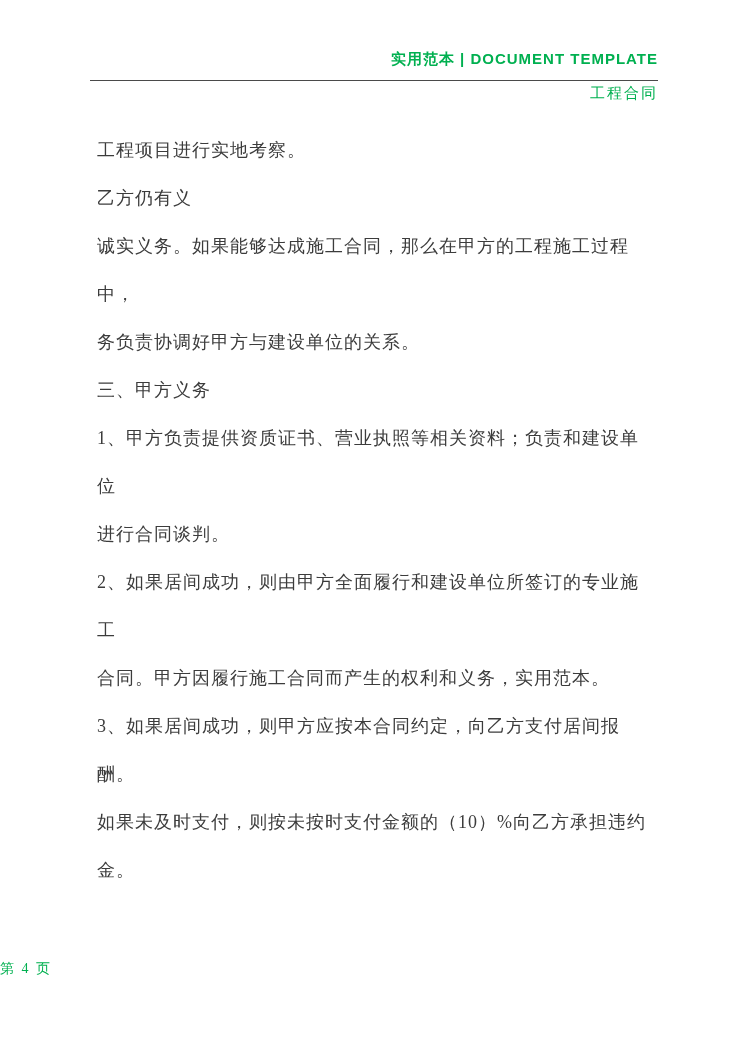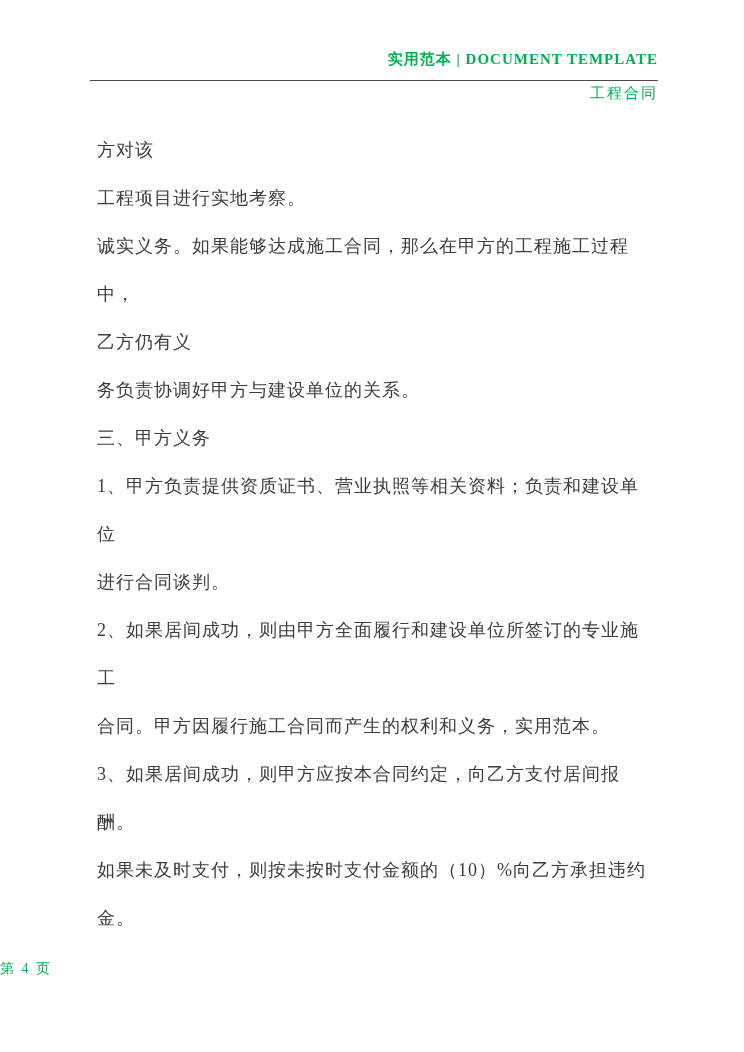--- a/index.html
+++ b/index.html
@@ -17,21 +17,21 @@
   }
   .header-band {
     position: absolute;
     top: 50px;
     left: 90px;
     right: 86px;
     text-align: right;
   }
   .header-brand {
     display: block;
-    font-family: Liberation Serif, serif;
+    font-family: Liberation Sans, sans-serif;
     font-size: 15px;
     font-weight: bold;
     letter-spacing: 1px;
     color: #00b050;
     white-space: pre;
   }
   .header-rule {
     margin-top: 11px;
     border-bottom: 1px solid #4a4a4a;
     height: 0;
@@ -76,24 +76,23 @@
 
 <div class="page">
 
   <div class="header-band">
     <span class="header-brand">实用范本 | DOCUMENT TEMPLATE</span>
     <div class="header-rule"></div>
     <span class="doc-type-label">工程合同</span>
   </div>
 
   <div class="body-text">
-    <div class="body-line">方对该</div>
     <div class="body-line">工程项目进行实地考察。</div>
+    <div class="body-line">乙方仍有义</div>
     <div class="body-line">诚实义务。如果能够达成施工合同，那么在甲方的工程施工过程中，</div>
-    <div class="body-line">乙方仍有义</div>
     <div class="body-line">务负责协调好甲方与建设单位的关系。</div>
     <div class="body-line">三、甲方义务</div>
     <div class="body-line">1、甲方负责提供资质证书、营业执照等相关资料；负责和建设单位</div>
     <div class="body-line">进行合同谈判。</div>
     <div class="body-line">2、如果居间成功，则由甲方全面履行和建设单位所签订的专业施工</div>
     <div class="body-line">合同。甲方因履行施工合同而产生的权利和义务，实用范本。</div>
     <div class="body-line">3、如果居间成功，则甲方应按本合同约定，向乙方支付居间报酬。</div>
     <div class="body-line">如果未及时支付，则按未按时支付金额的（10）%向乙方承担违约金。</div>
 
   </div>

